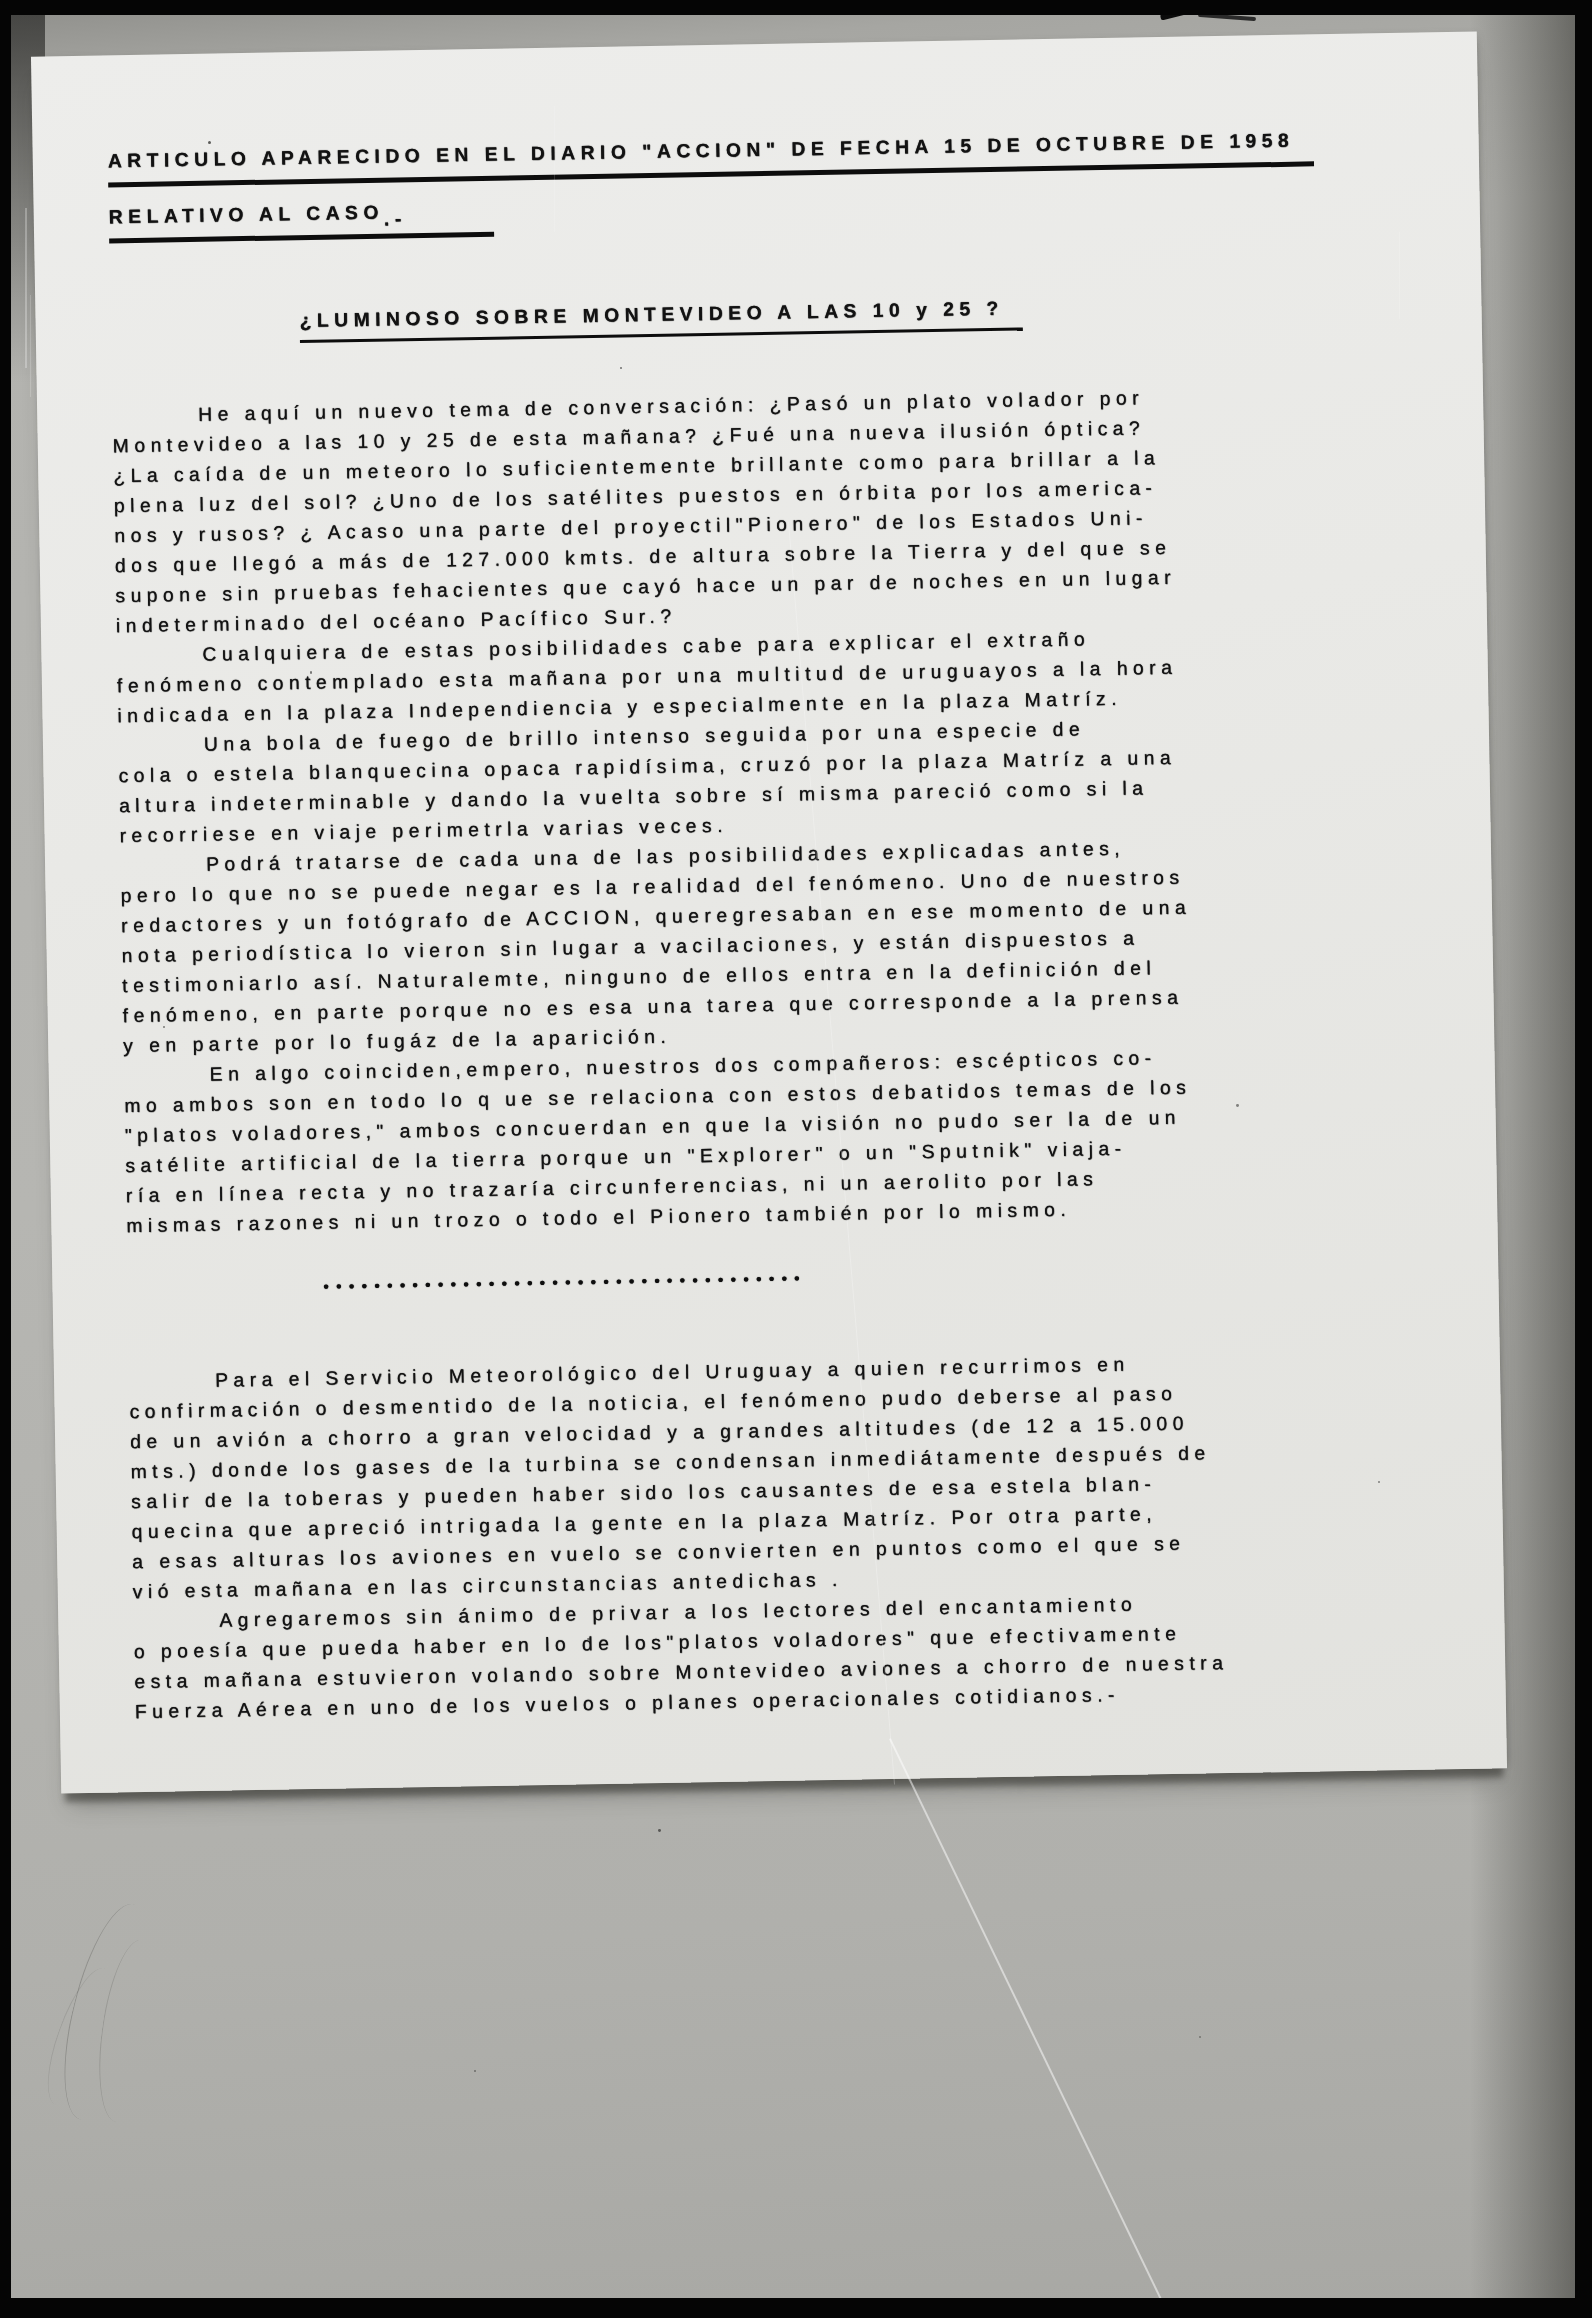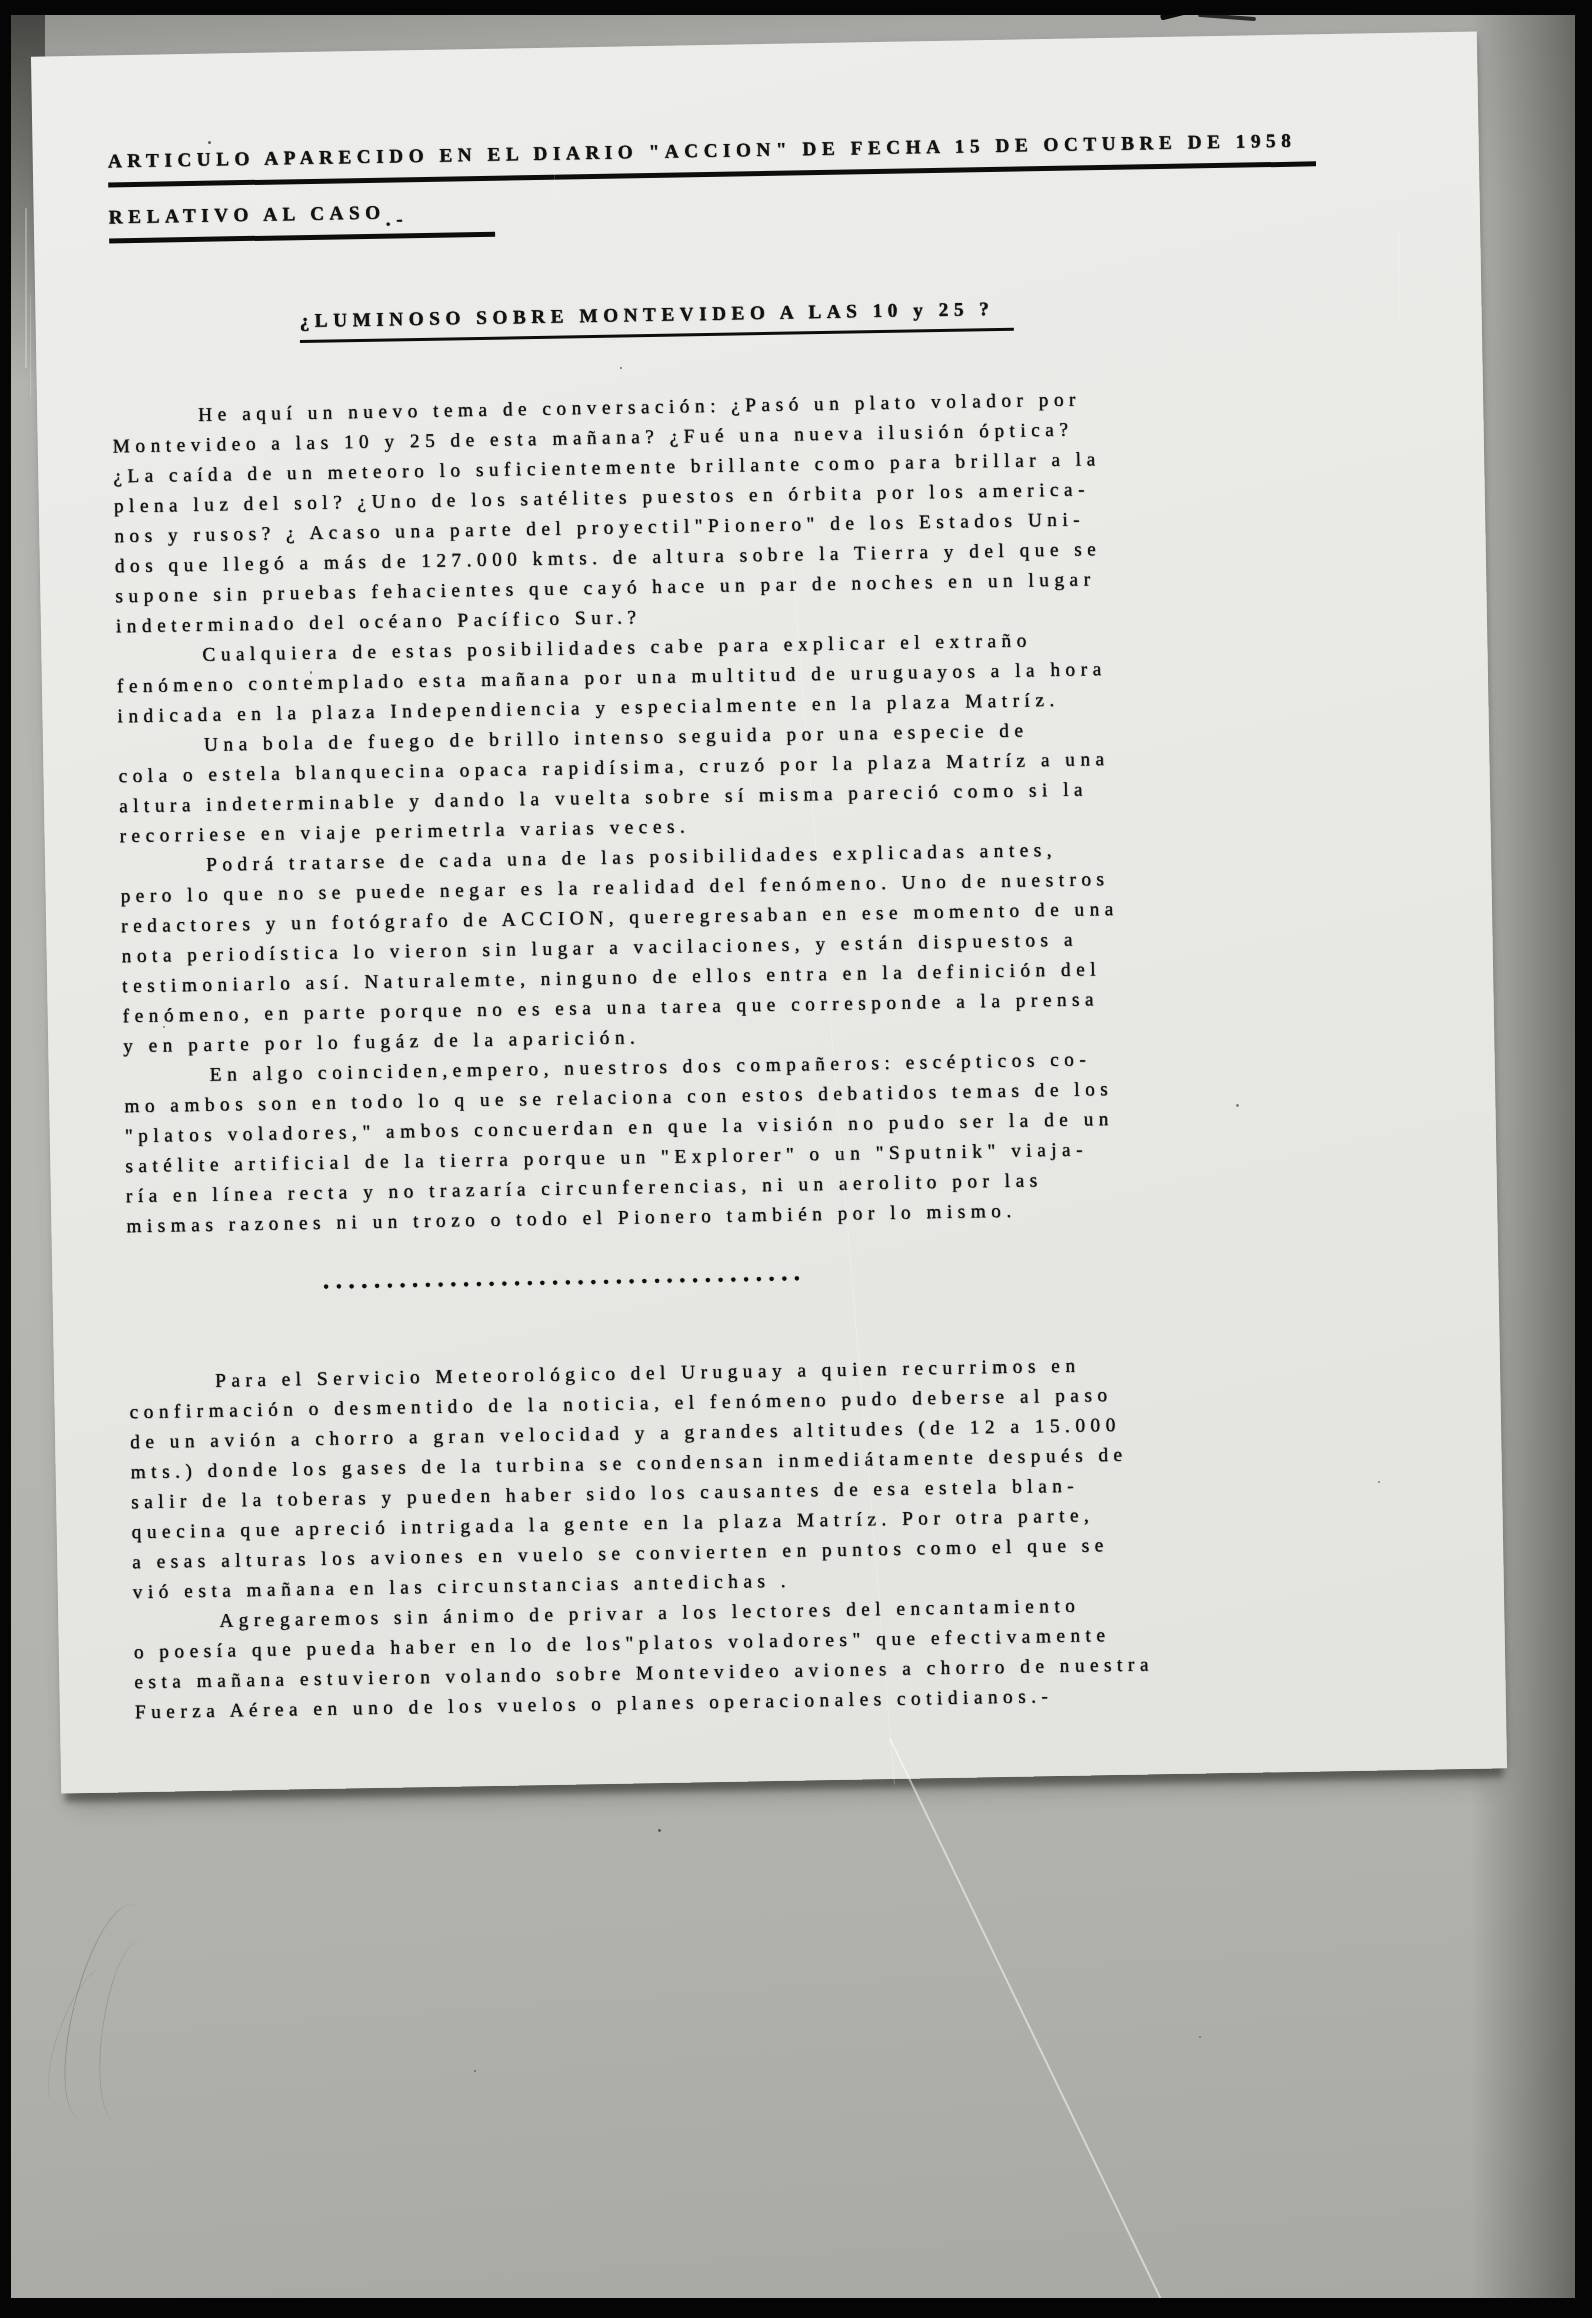--- a/index.html
+++ b/index.html
@@ -1,19 +1,19 @@
 <!DOCTYPE html>
 <html style="font-size:7.7px"><head>
 <meta charset="utf-8">
 <style>
   html,body{margin:0;padding:0;background:#060606;}
   #canvas{
     position:relative;width:1592px;height:2319px;overflow:hidden;
     background:#060606;
-    font-family:Liberation Serif, serif;
+    font-family:Liberation Sans, sans-serif;
   }
   
   .mat{
     position:absolute;left:10.6px;top:14.5px;width:1564px;height:2284px;
     background:linear-gradient(176deg,#92928e 0%,#a6a6a2 3%,#b3b3af 12%,#b6b6b2 50%,#b0b0ac 82%,#a8a8a4 100%);
   }
   .mat-right-shade{
     position:absolute;left:1470px;top:14.5px;width:105px;height:2284px;
     background:linear-gradient(90deg,rgba(55,55,50,0) 0%,rgba(55,55,50,.30) 55%,rgba(35,35,30,.48) 100%);
   }

